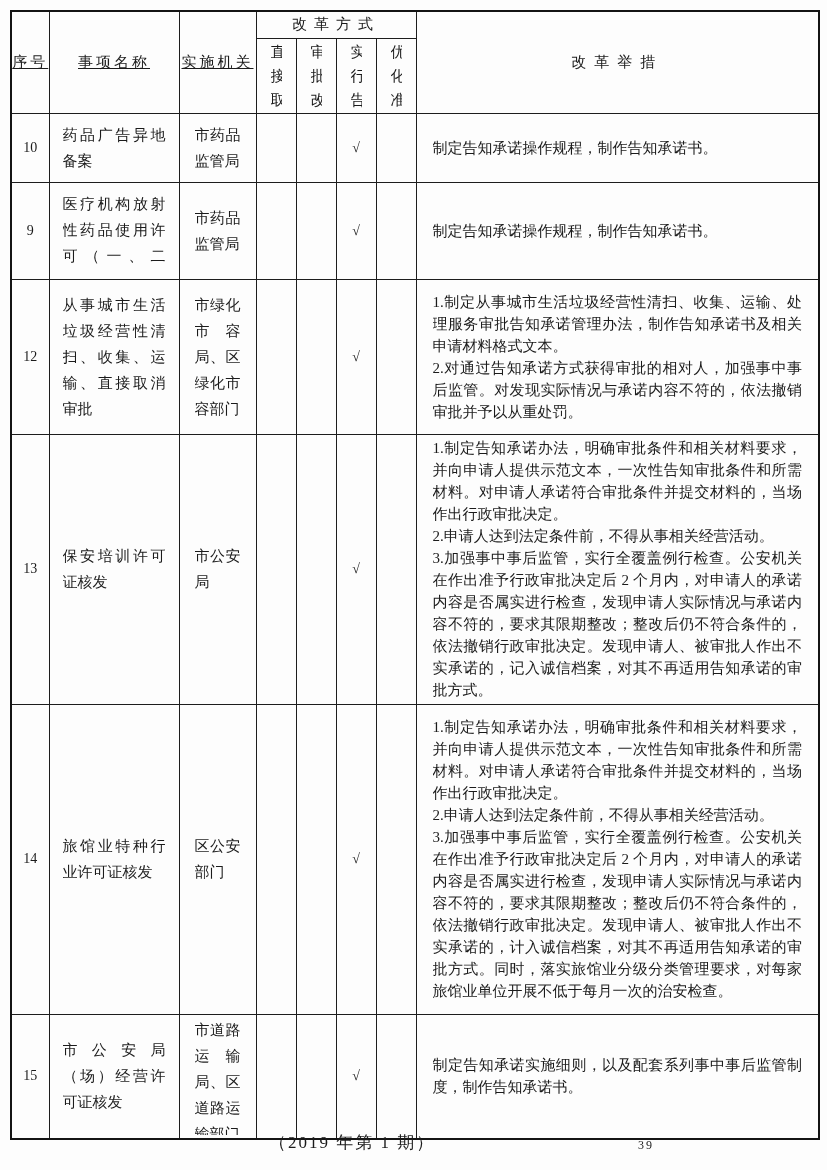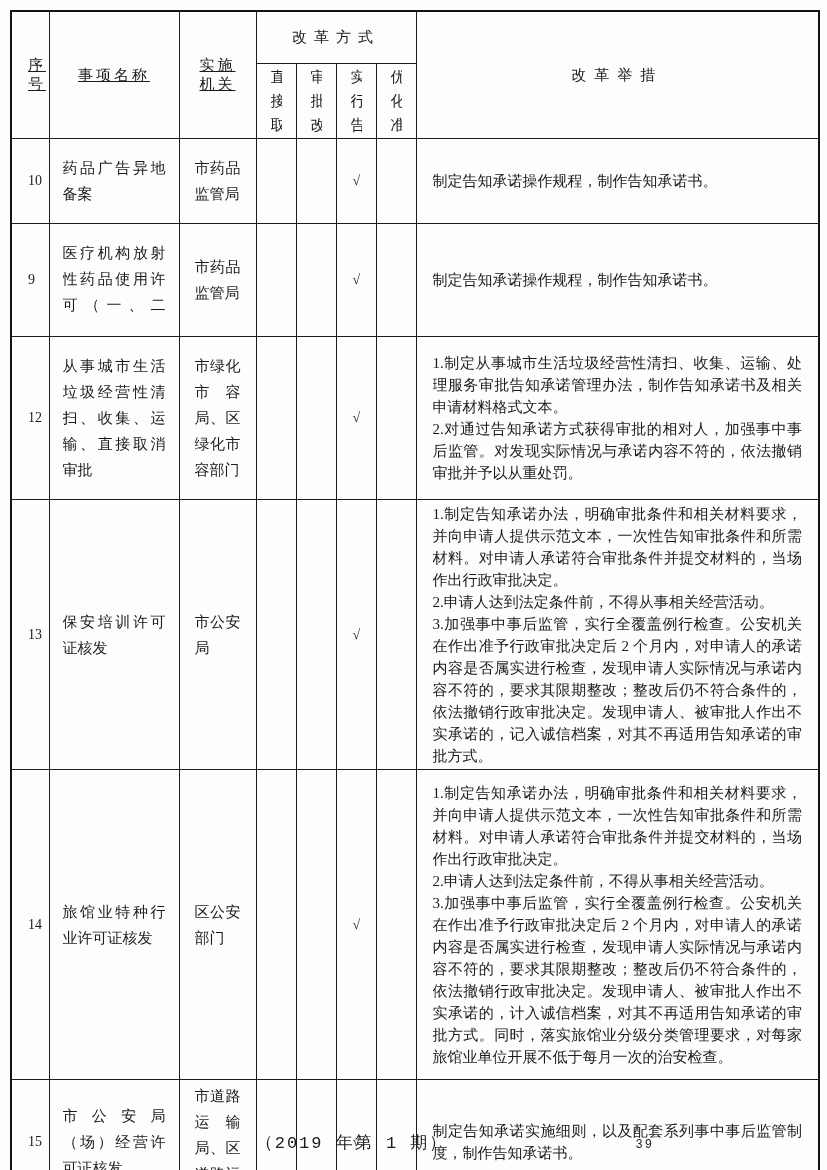--- a/index.html
+++ b/index.html
@@ -18,21 +18,21 @@
     position: absolute;
     left: 10px; top: 10px;
     width: 808px;
     border-collapse: collapse;
     table-layout: fixed;
     border: 2px solid #141414;
   }
   .reform th, .reform td {
     border: 1px solid #1d1d1d;
     font-weight: normal;
-    padding: 16px;
+    padding: 0;
     vertical-align: middle;
     font-size: 15px;
     color: #1b1b1b;
     overflow: hidden;
   }
   
   col.c1 { width: 38px; }
   col.c2 { width: 130px; }
   col.c3 { width: 77px; }
   col.cm { width: 40px; }
@@ -47,21 +47,21 @@
   tr.r14  { height: 310px; }
   tr.r15  { height: 125px; }
 
   th.h-main { text-align: center; letter-spacing: 3px; text-decoration: underline; }
   th.h-method-group { text-align: center; letter-spacing: 7px; }
   th.h-measures { text-align: center; letter-spacing: 8px; }
   th.h-sub { text-align: center; line-height: 24px; padding: 0 14px; }
   th.h-sub .hbox { max-height: 72px; overflow: hidden; }
 
   td.c-serial { text-align: center; font-size: 14px; }
-  td.c-name  { padding: 16px 13px; }
+  td.c-name  { padding: 8px 13px; }
   td.c-name .box {
     text-align: justify; text-justify: inter-character;
     line-height: 26px; overflow: hidden;
   }
   td.c-agency { padding: 0 15px; }
   td.c-agency .box {
     text-align: justify; text-justify: inter-character;
     line-height: 26px; overflow: hidden;
   }
   td.c-check { text-align: center; font-size: 14px; color: #2a2a2a; }
@@ -74,21 +74,21 @@
   tr.r10 .box { max-height: 60px; }
   tr.r11 .box { max-height: 80px; }
   tr.r12 .box { max-height: 150px; }
   tr.r13 .box { max-height: 264px; }
   tr.r14 .box { max-height: 304px; }
   tr.r15 .box { max-height: 118px; }
 
   .footer {
     position: absolute;
     left: 0; top: 1131px;
-    width: 704px; height: 30px; font-family: Liberation Mono, monospace;
+    width: 704px; height: 30px;
   }
   .footer .issue {
     display: block;
     text-align: center;
     font-size: 17px;
     letter-spacing: 2px;
   }
   .footer .pageno {
     position: absolute;
     right: 50px; top: 7px;

